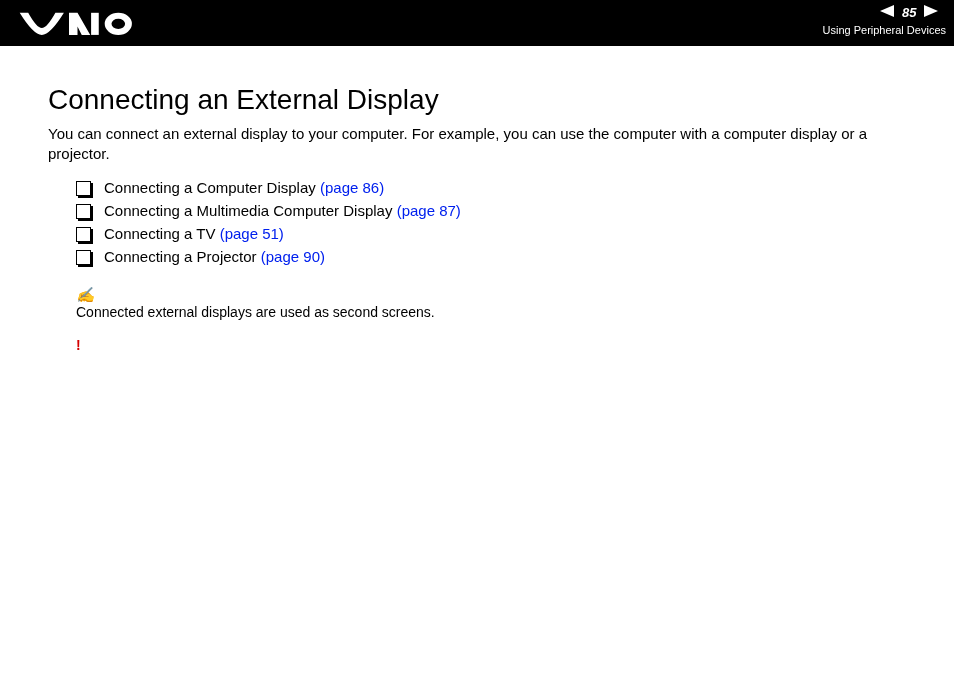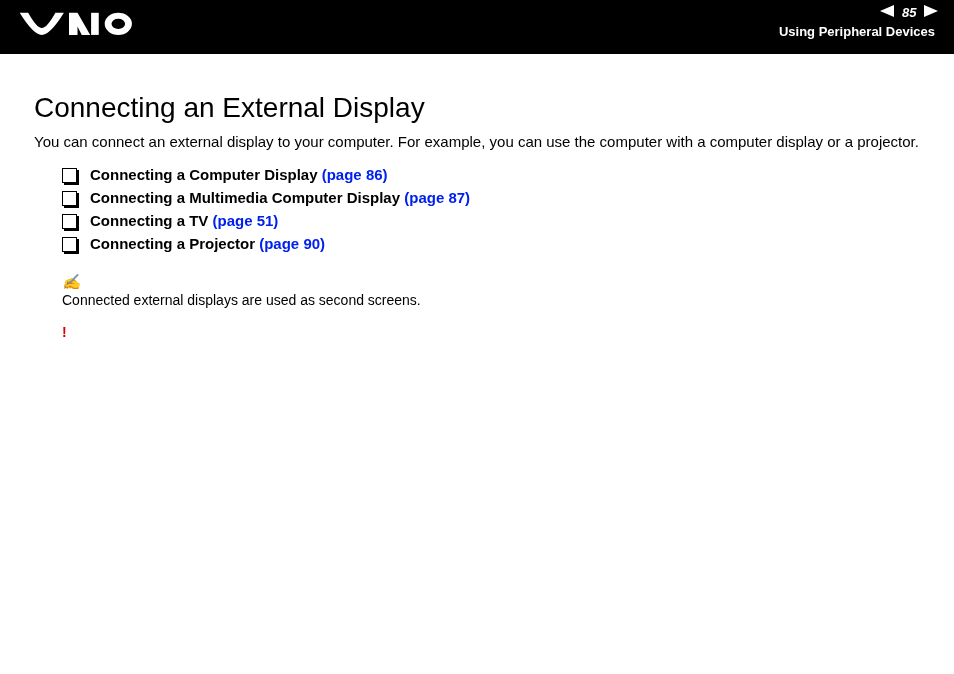--- a/index.html
+++ b/index.html
@@ -1,26 +1,26 @@
 <!DOCTYPE html>
 <html><head>
 <meta charset="utf-8">
 <style>
   html,body{margin:0;padding:0;font-family:Arial,Helvetica,sans-serif;background:#fff;color:#000;width:954px}
-  .topbar{background:#000;color:#fff;height:54px;position:relative}
+  .topbar{background:#000;color:#fff;height:46px;position:relative}
   .logo{position:absolute;left:18px;top:6px;height:34px}
   .pagenav{position:absolute;right:16px;top:4px;font-size:13px;font-weight:bold}
   .pagenav .arrow{display:inline-block;vertical-align:middle;cursor:pointer}
   .pagenav .num{display:inline-block;vertical-align:middle;font-style:italic;margin:0 4px}
-  .section{position:absolute;right:19px;top:24px;font-size:13px;font-weight:bold}
-  .content{padding:28px 34px 0 34px}
+  .section{position:absolute;right:8px;top:24px;font-size:11px;font-weight:normal}
+  .content{padding:28px 34px 0 48px}
   h1{font-weight:400;font-size:28px;margin:10px 0 8px}
   .intro{font-size:15px;line-height:1.35;margin-bottom:14px}
   ul.toc{list-style:none;padding:0;margin:0 0 20px 28px}
-  ul.toc li{font-size:15px;font-weight:bold;margin:6px 0;position:relative;padding-left:28px}
+  ul.toc li{font-size:15px;font-weight:normal;margin:6px 0;position:relative;padding-left:28px}
   ul.toc li .box{position:absolute;left:0;top:2px;width:13px;height:13px;border:1.5px solid #000;box-shadow:2px 2px 0 #000}
   ul.toc li .ref{color:#0020ee}
   .note-block{margin-left:28px;font-size:14px;line-height:1.35}
   .note-icon{font-style:italic;color:#0a5a39;font-size:15px;margin-bottom:-2px;display:block}
   .note-block p{margin:0 0 14px}
   .warn{color:#d40000;font-weight:bold;font-size:14px;display:block;margin-bottom:-2px}
 </style>
 </head>
 <body>
 

